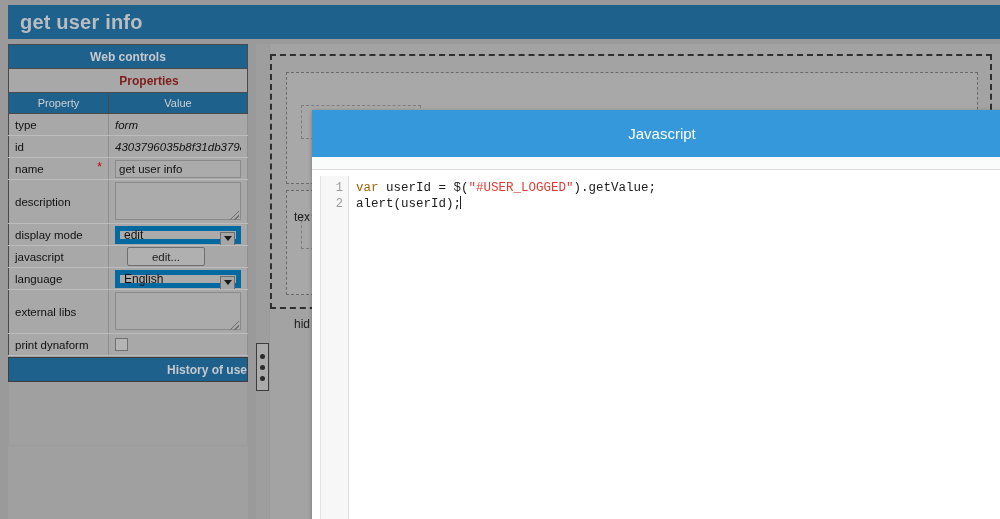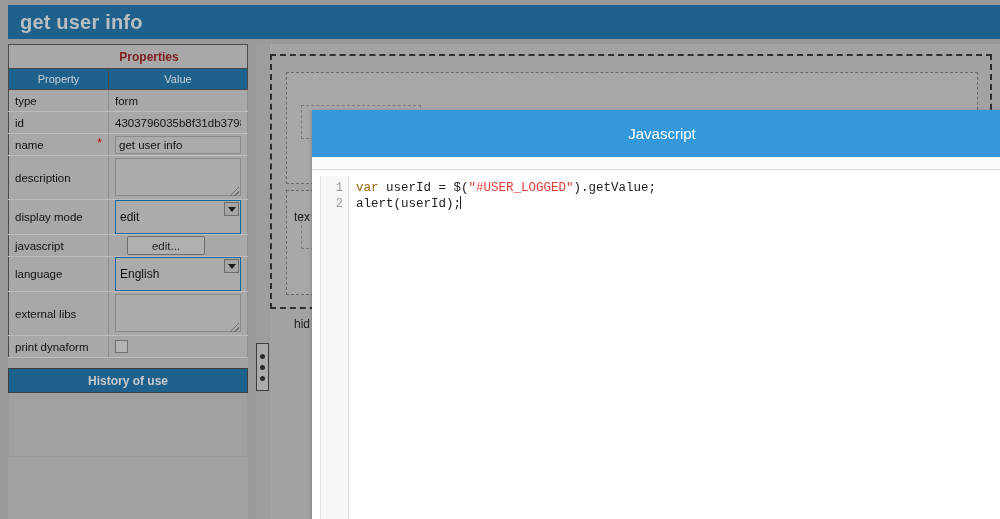--- a/index.html
+++ b/index.html
@@ -108,20 +108,21 @@
     color: #cc0000;
     font-size: 12px;
     line-height: 1;
   }
   .val-plain {
     display: block;
     overflow: hidden;
     white-space: nowrap;
     text-overflow: clip;
     font-size: 11.5px;
+    font-style: italic;
   }
 
   .txt-input {
     width: 100%;
     height: 18px;
     border: 1px solid #8a8a8a;
     background: #ababab;
     font-family: "Liberation Sans", sans-serif;
     font-size: 11.5px;
     color: #111;
@@ -137,22 +138,22 @@
     font-family: "Liberation Sans", sans-serif;
     font-size: 11.5px;
     color: #111;
     padding: 2px 3px;
     outline: none;
   }
   .row-tall td { height: 44px; }
   .sel-box {
     position: relative;
     width: 100%;
-    height: 34px;
-    border: 1px solid #0369a1;
+    height: 18px;
+    border: 5px solid #0369a1;
     background: #ababab;
     display: flex;
     align-items: center;
     padding-left: 4px;
     font-size: 12px;
   }
   .sel-arrow {
     position: absolute;
     right: 1px; top: 1px;
     width: 15px; height: 14px;
@@ -192,30 +193,30 @@
     position: absolute;
     right: 2px; bottom: 2px;
     width: 9px; height: 9px;
     background:
       linear-gradient(135deg, transparent 0 45%, #6e6e6e 45% 55%, transparent 55% 100%),
       linear-gradient(135deg, transparent 0 70%, #6e6e6e 70% 80%, transparent 80% 100%);
   }
   .ta-wrap { position: relative; }
 
   .history-header {
-    margin-top: 10px;
+    margin-top: 1px;
     height: 25px;
     background: #1f618d;
     border: 1px solid #3e3e3e;
     color: #c6cacd;
     font-size: 12px;
     font-weight: bold;
     display: flex;
     align-items: center;
-    justify-content: center;
+    justify-content: flex-end;
   }
   .history-body {
     height: 64px;
     background: #a0a0a0;
     border: 1px solid #9a9a9a;
     border-top: none;
   }
 
   
   .splitter {
@@ -386,20 +387,23 @@
 
   <div class="splitter-track"></div>
   <div class="splitter">
     <i></i>
     <i></i>
     <i></i>
   </div>
 
   <div class="sidebar">
 
+    <div class="panel-header active">
+      <span>Web controls</span>
+    </div>
     <div class="panel-header inactive">
       <span>Properties</span>
     </div>
 
     <table class="prop-table">
       <thead>
         <tr>
           <th class="col-prop">Property</th>
           <th>Value</th>
         </tr>

